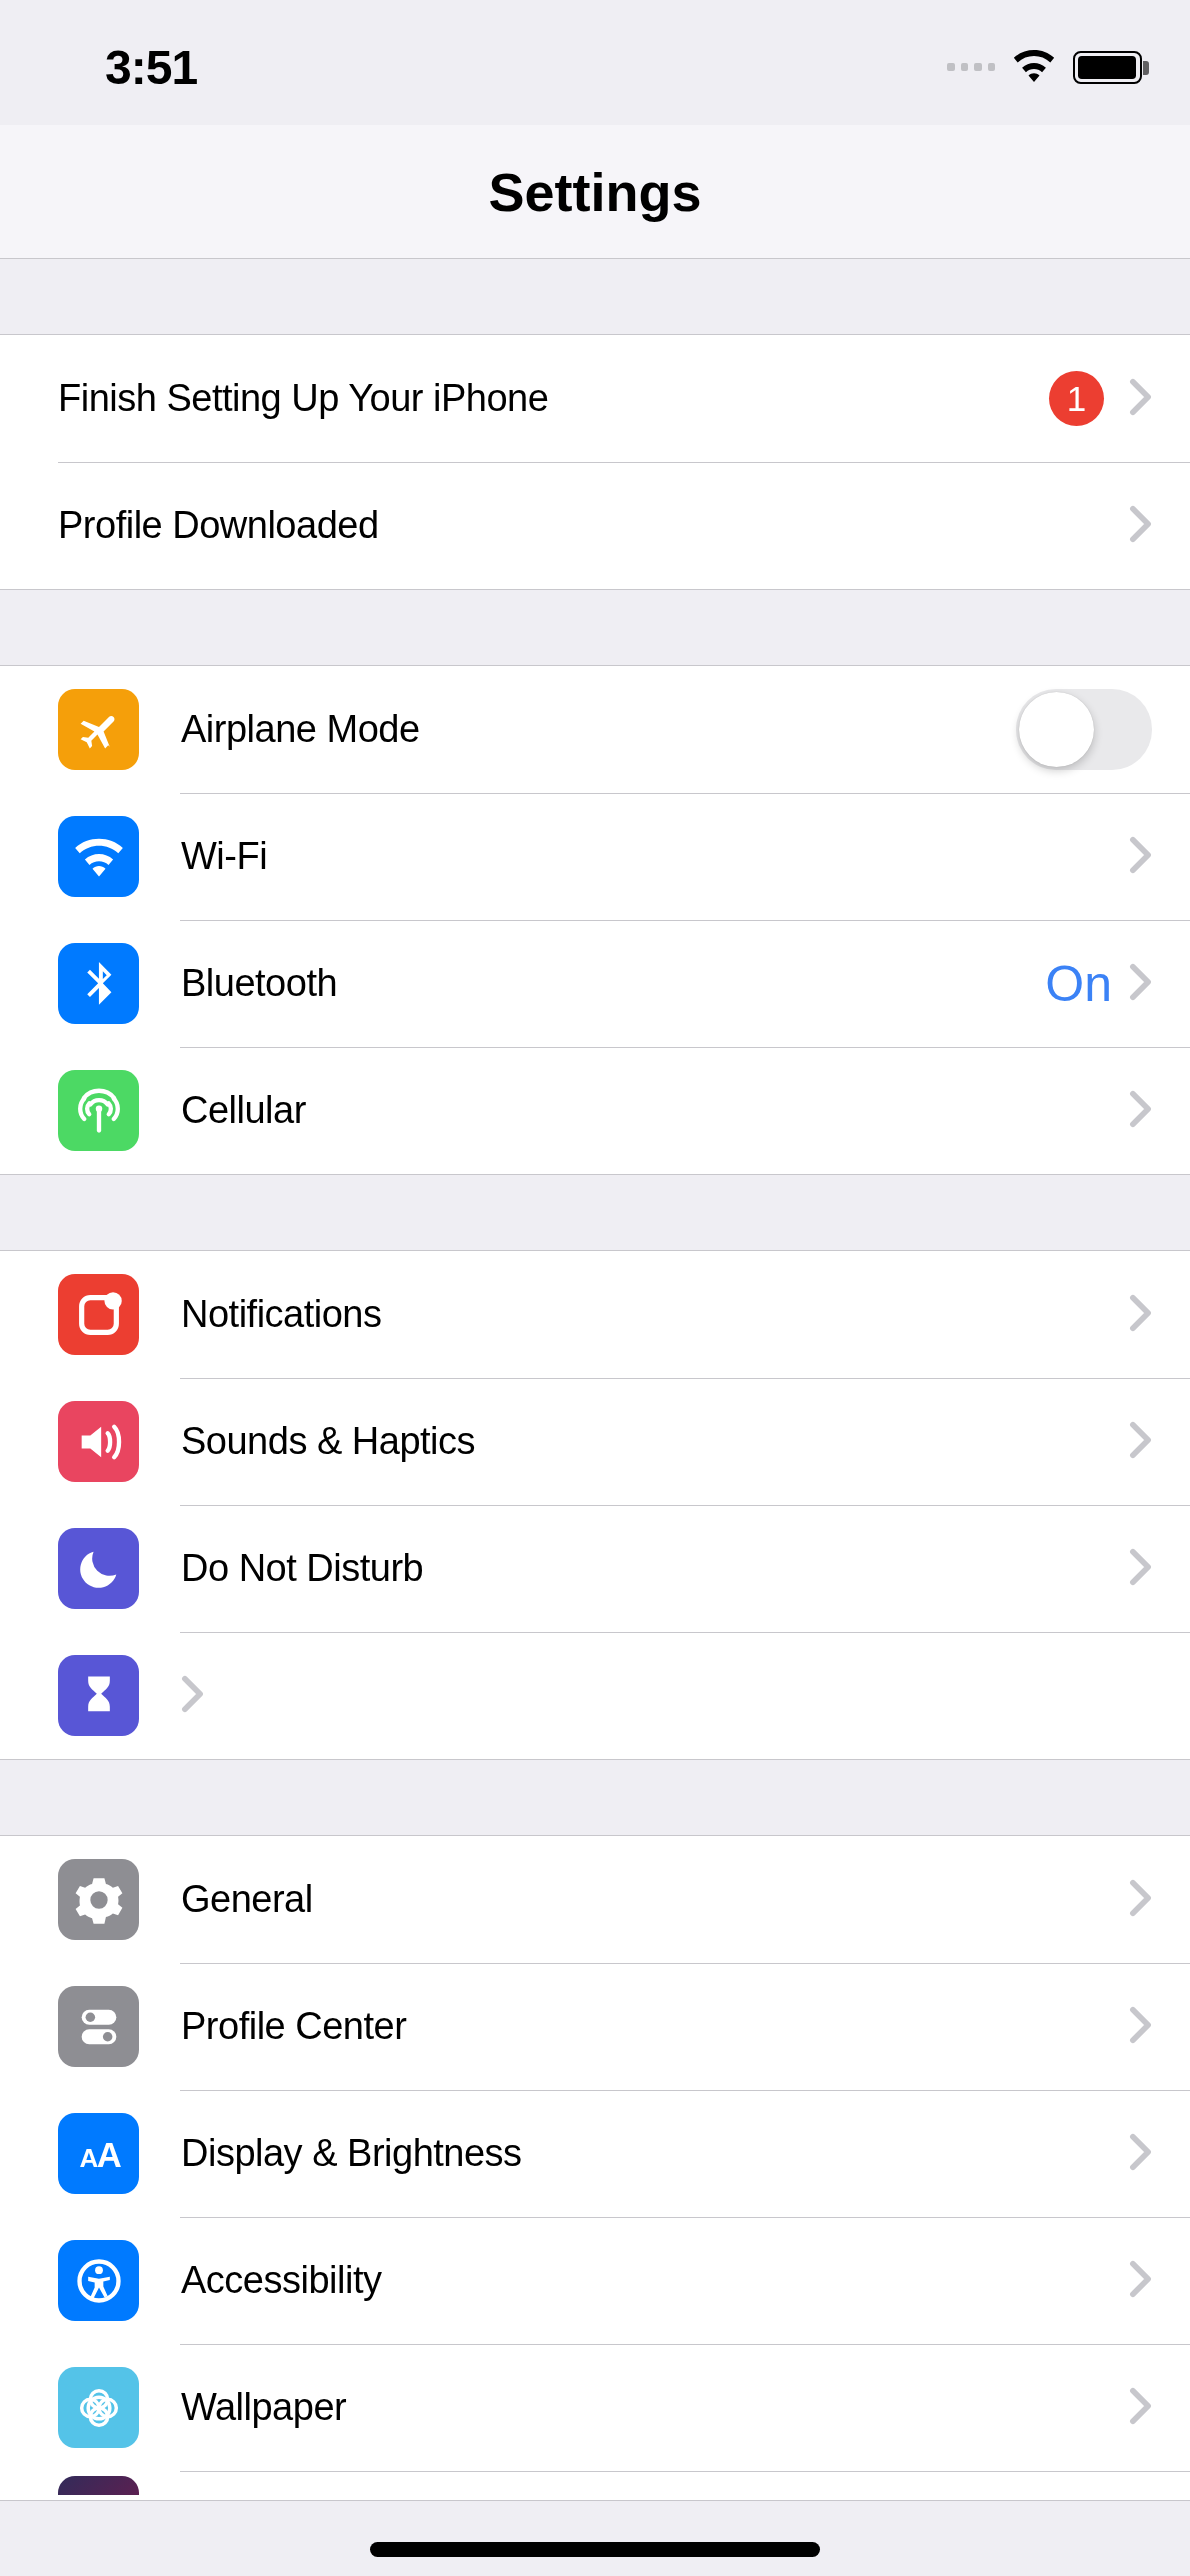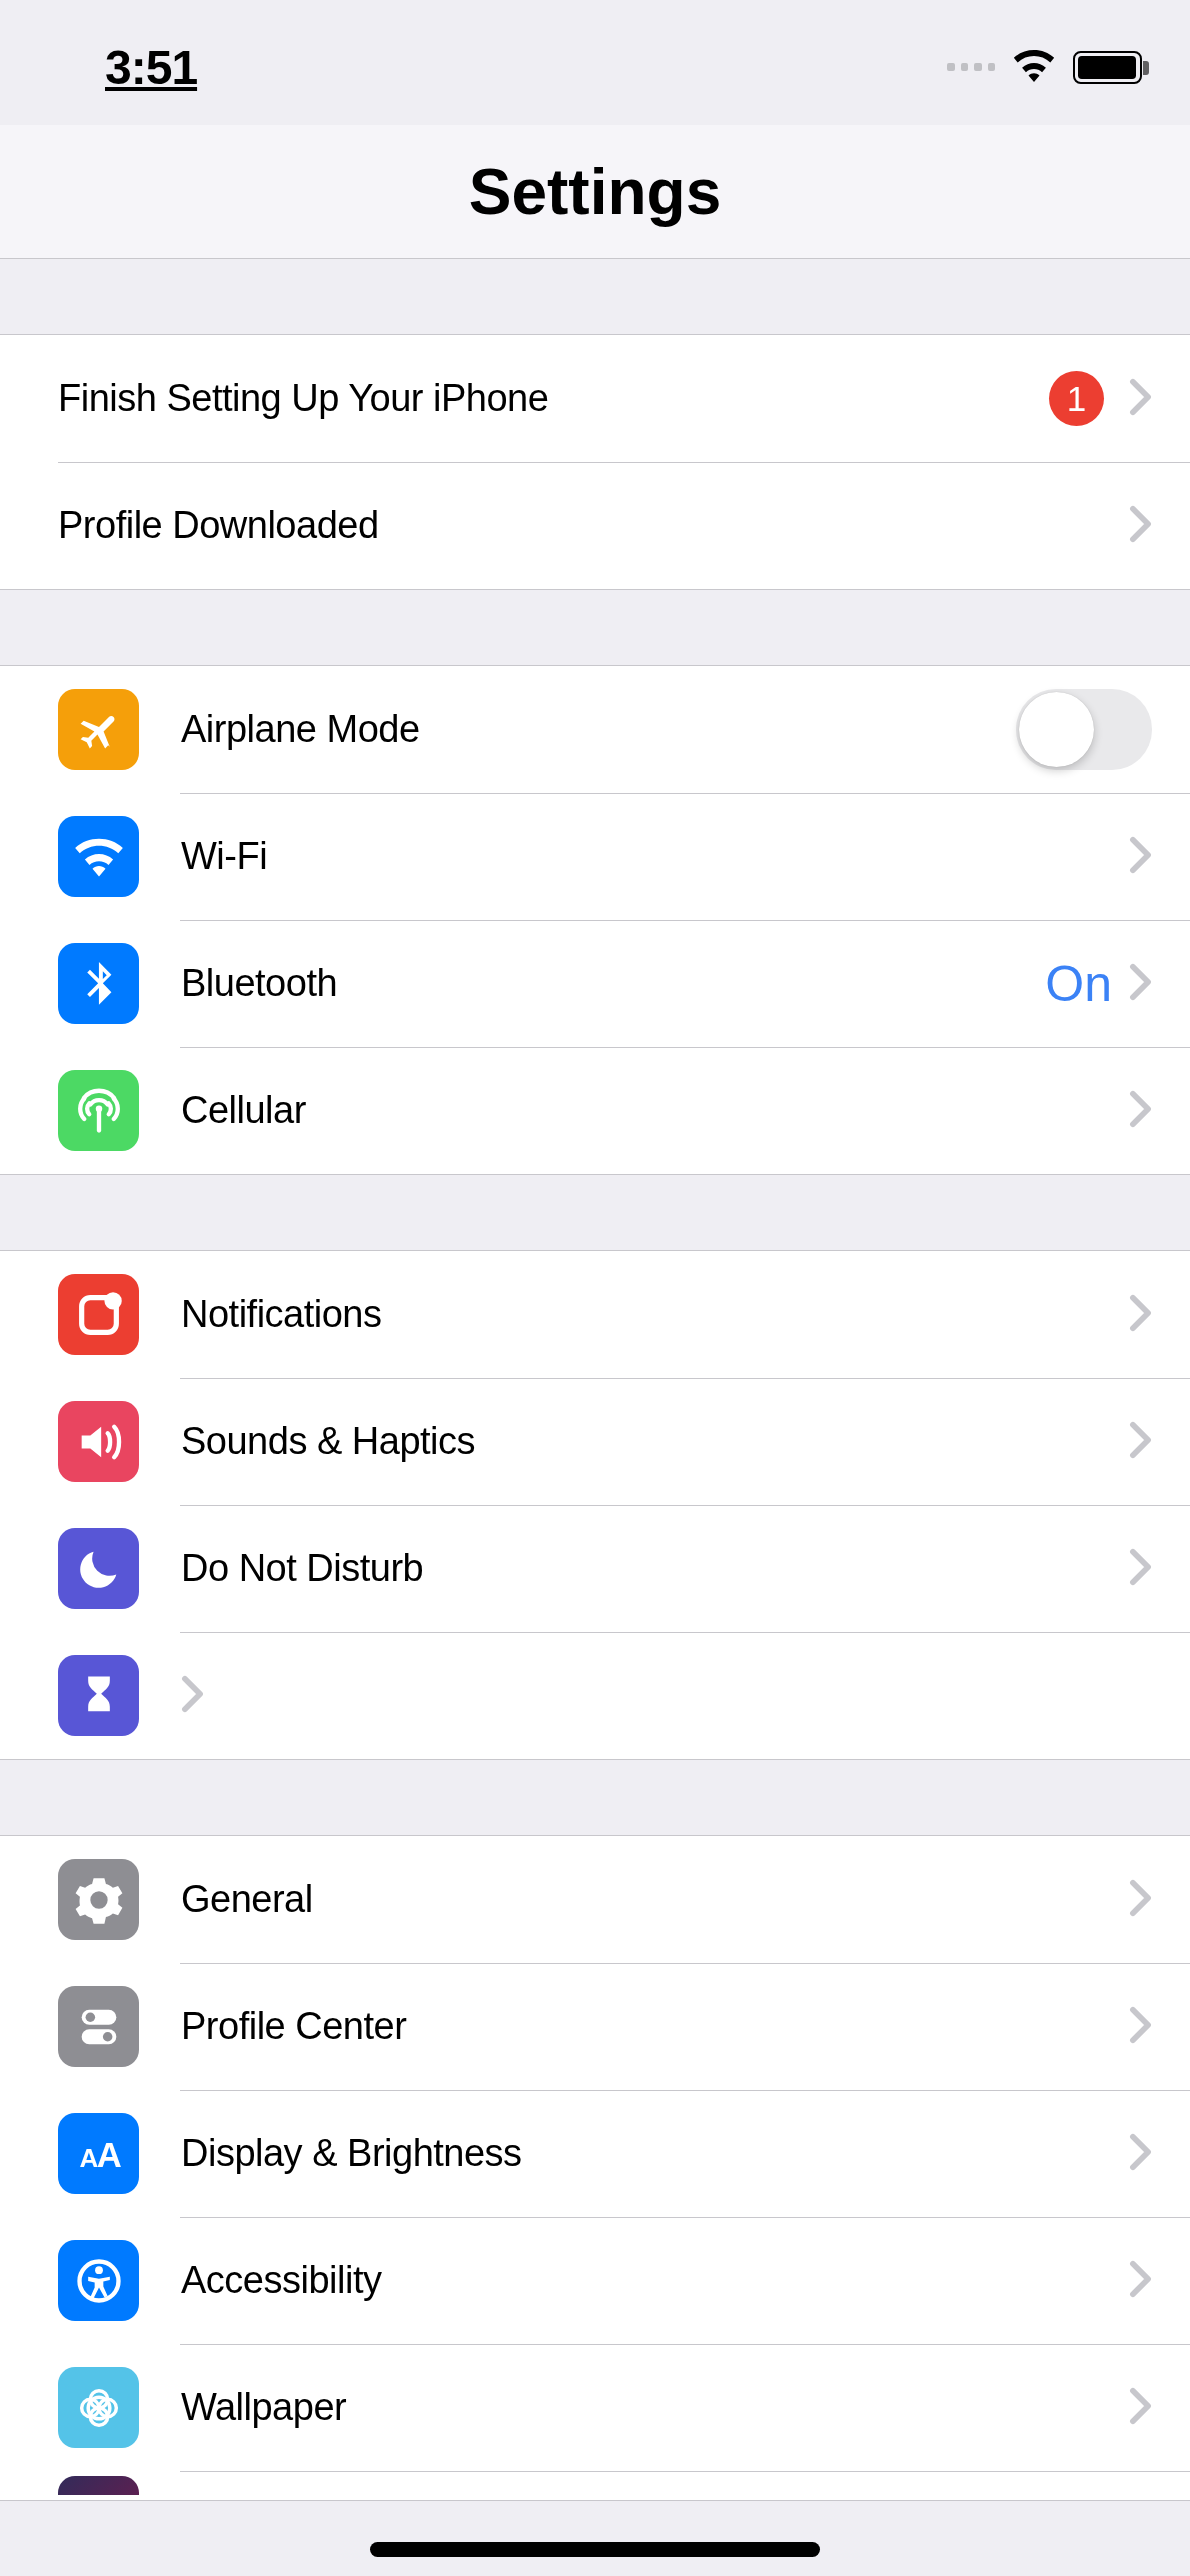--- a/index.html
+++ b/index.html
@@ -1,32 +1,32 @@
 <!DOCTYPE html>
 <html><head>
 <meta charset="utf-8">
 <style>
   * { box-sizing: border-box; margin: 0; padding: 0; }
   html, body { width: 1190px; height: 2576px; font-family: -apple-system, "Helvetica Neue", Arial, sans-serif; background: #efeef3; color: #000; }
   .screen { width: 1190px; height: 2576px; position: relative; background: #efeef3; overflow: hidden; }
 
   
-  .status-bar { height: 125px; display: flex; align-items: center; justify-content: space-between; padding: 0 38px 0 105px; text-decoration: underline; }
+  .status-bar { height: 125px; display: flex; align-items: center; justify-content: space-between; padding: 0 38px 0 105px; }
   .status-time { font-size: 48px; font-weight: 700; letter-spacing: -1px; margin-top: 9.6px; }
   .status-right { display: flex; align-items: center; gap: 17px; margin-top: 9.6px; margin-right: 9.6px; }
   .dots { display: flex; gap: 5.8px; }
   .dots span { width: 7.7px; height: 7.7px; border-radius: 1.9px; background: #c0c0c4; }
   .wifi-status svg { width: 44px; height: 35px; }
   .battery { width: 69px; height: 33px; border: 2.9px solid #000; border-radius: 7.7px; position: relative; display: flex; align-items: center; }
   .battery::after { content: ""; position: absolute; right: -8.6px; top: 8.6px; width: 5.8px; height: 13.4px; background: #000; border-radius: 0 2.9px 2.9px 0; opacity: .6; }
   .battery-fill { margin-left: 2.9px; width: 58px; height: 23px; background: #000; border-radius: 3.8px; }
 
   
   .nav { height: 134px; display: flex; align-items: center; justify-content: center; border-bottom: 1px solid #c8c7cc; background: #f6f5f9; }
-  .nav h1 { font-size: 64px; font-weight: 600; }
+  .nav h1 { font-size: 54px; font-weight: 600; }
 
   
   .group { margin-top: 75px; background: #fff; border-top: 1px solid #c8c7cc; border-bottom: 1px solid #c8c7cc; }
   .row { display: flex; align-items: center; height: 127px; padding-left: 58px; position: relative; }
   .row + .row::before { content: ""; position: absolute; left: 58px; right: 0; top: 0; height: 1px; background: #c8c7cc; }
   .row.has-icon + .row.has-icon::before { left: 180px; }
   .row .icon { width: 81px; height: 81px; border-radius: 17px; display: flex; align-items: center; justify-content: center; margin-right: 42px; flex-shrink: 0; }
   .row .label { font-size: 38px; flex: 1; letter-spacing: -0.5px; }
   .row .value { font-size: 50px; color: #3b82f6; margin-right: 17px; }
   .row .chevron { margin-right: 38px; color: #c7c7cc; }

